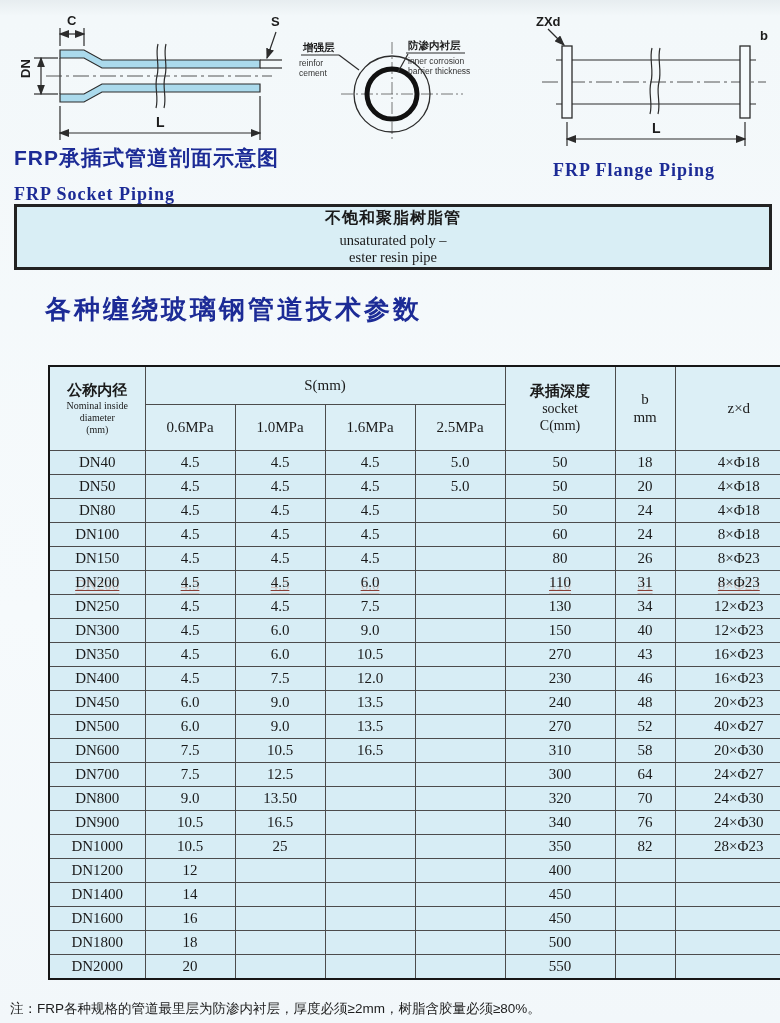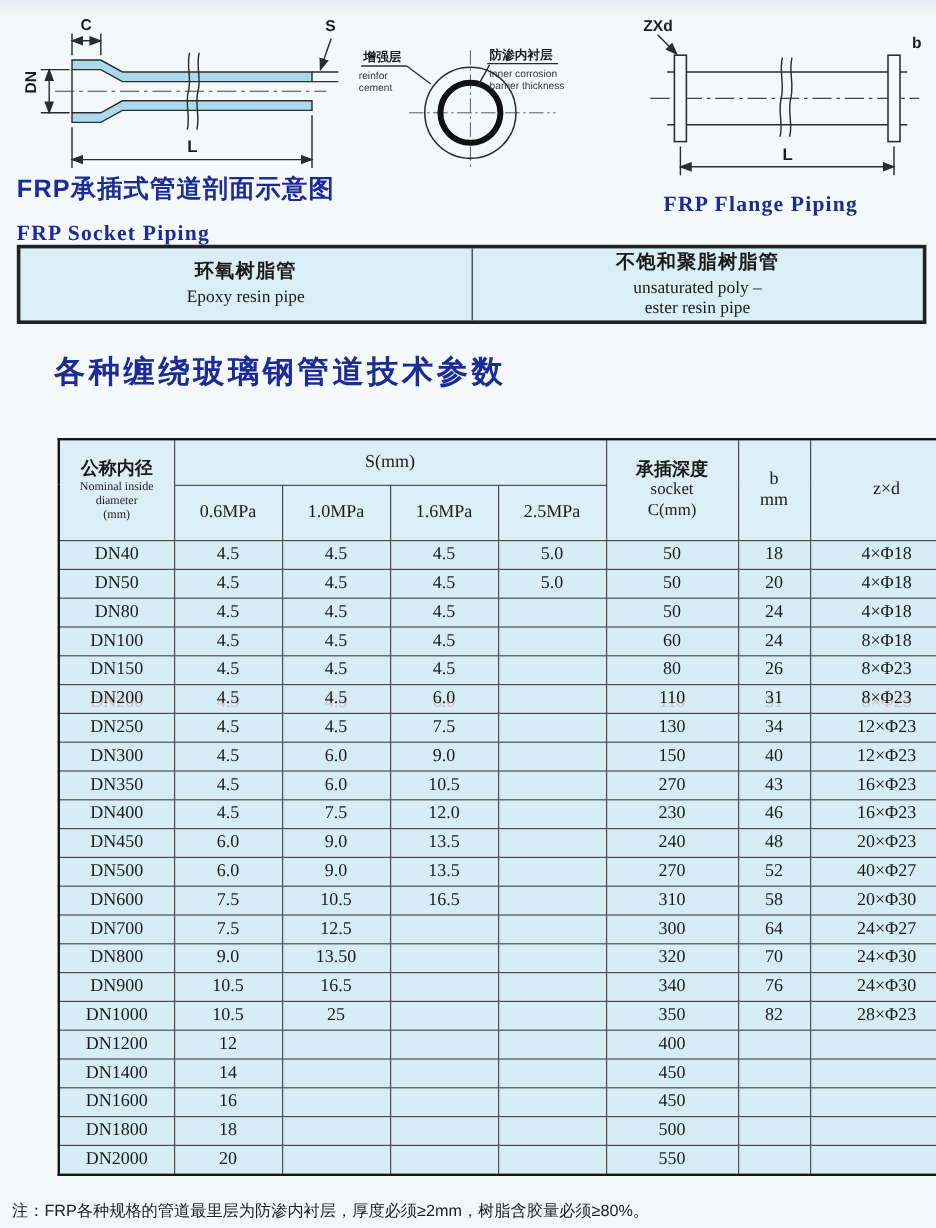--- a/index.html
+++ b/index.html
@@ -44,21 +44,21 @@
     border:1px solid #4c4c4c;text-align:center;vertical-align:middle;padding:0;
   }
   .params-table thead th{background:#dceff6;}
   .hdr-zh{font-family:"Liberation Sans",sans-serif;font-weight:bold;font-size:15px;display:block;}
   .hdr-en{font-family:"Liberation Serif",serif;font-weight:normal;font-size:10px;line-height:1.18;white-space:pre-line;display:block;}
   .hdr-plain{font-family:"Liberation Serif",serif;font-weight:normal;font-size:15px;white-space:pre-line;line-height:1.25;}
   .row-h1{height:38px;}
   .row-h2{height:46px;}
   .params-table tbody td{height:23px;font-size:15px;line-height:1;font-family:"Liberation Serif",serif;}
   tr.misprint td{
-    text-decoration-thickness:1px;text-underline-offset:3px;
+    text-decoration:underline;text-decoration-thickness:1px;text-underline-offset:3px;
     text-decoration-color:#8a4038;text-shadow:0 3px 0 rgba(195,85,60,0.30);
   }
   
   .notes{position:absolute;left:10px;top:960px;font-family:"Liberation Sans",sans-serif;
          font-size:13.5px;color:#1d1d1d;line-height:1.45;white-space:pre;}
 </style>
 </head>
 <body>
 
 <div class="page">
@@ -149,24 +149,20 @@
 
   <div class="caption" style="left:14px;top:146px;">
     <div class="zh">FRP承插式管道剖面示意图</div>
     <div class="en">FRP Socket Piping</div>
   </div>
   <div class="caption" style="left:553px;top:146px;">
     <div class="en">FRP Flange Piping</div>
   </div>
 
   <div class="resin-table">
-    <div class="resin-cell">
-      <span class="resin-zh">环氧树脂管</span>
-      <span class="resin-en">Epoxy resin pipe</span>
-    </div>
     <div class="resin-cell">
       <span class="resin-zh">不饱和聚脂树脂管</span>
       <span class="resin-en">unsaturated poly –
 ester resin pipe</span>
     </div>
   </div>
 
   <div class="title-block">
     <div class="title-zh">各种缠绕玻璃钢管道技术参数</div>
   </div>

